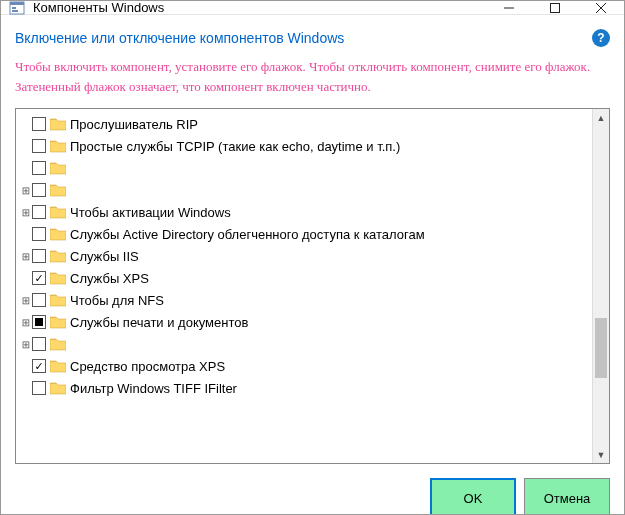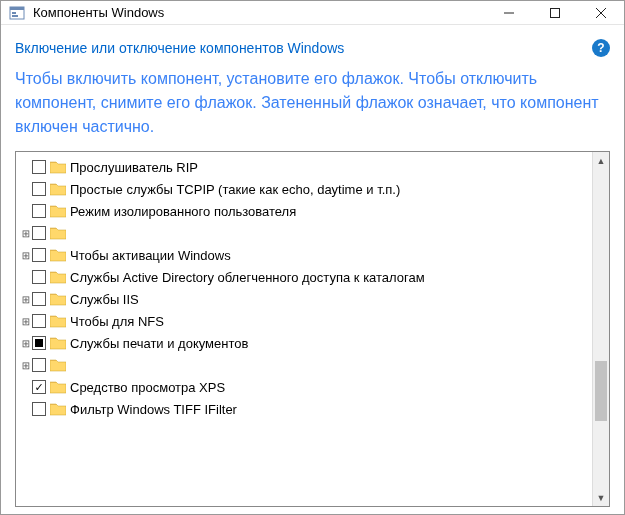--- a/index.html
+++ b/index.html
@@ -7,21 +7,21 @@
     margin: 0;
     font-family: "Segoe UI", Tahoma, sans-serif;
     font-size: 13px;
     background: #fff;
     width: 625px;
     height: 515px;
     overflow: hidden;
     border: 1px solid #999;
   }
   .titlebar {
-    height: 24px;
+    height: 14px;
     display: flex;
     align-items: center;
     padding-left: 8px;
     background: #fff;
     border-bottom: 1px solid #e5e5e5;
   }
   .titlebar .app-icon {
     width: 16px; height: 16px;
     margin-right: 8px;
     display: inline-block;
@@ -55,24 +55,25 @@
     border-radius: 50%;
     background: #1979ca;
     color: #fff;
     font-size: 12px;
     font-weight: bold;
     display: flex;
     align-items: center;
     justify-content: center;
   }
   .desc {
-    color: #3b82f6;
+    color: #ec4899;
     line-height: 1.5;
     padding-bottom: 12px;
-    font-size: 16px;
+    font-size: 13px;
+    font-family: Liberation Serif, serif;
   }
   .tree-box {
     border: 1px solid #888;
     height: 356px;
     background: #fff;
     display: flex;
   }
   .tree-scroll {
     flex: 1;
     overflow-y: hidden;
@@ -213,21 +214,20 @@
             </svg></span>
           <span class="item-label">Простые службы TCPIP (такие как echo, daytime и т.п.)</span>
         </div>
         <div class="tree-item">
           <span class="expander"></span>
           <span class="checkbox "></span>
           <span class="folder"><svg viewBox="0 0 16 14" width="16" height="14">
               <path d="M0 2 L6 2 L8 4 L16 4 L16 13 L0 13 Z" fill="#ffd86b" stroke="#c9a227" stroke-width="0.5"></path>
               <path d="M0 2 L6 2 L7 3 L0 3 Z" fill="#e6b84d"></path>
             </svg></span>
-          <span class="item-label">Режим изолированного пользователя</span>
         </div>
         <div class="tree-item">
           <span class="expander">⊞</span>
           <span class="checkbox "></span>
           <span class="folder"><svg viewBox="0 0 16 14" width="16" height="14">
               <path d="M0 2 L6 2 L8 4 L16 4 L16 13 L0 13 Z" fill="#ffd86b" stroke="#c9a227" stroke-width="0.5"></path>
               <path d="M0 2 L6 2 L7 3 L0 3 Z" fill="#e6b84d"></path>
             </svg></span>
         </div>
         <div class="tree-item">
@@ -249,20 +249,29 @@
           <span class="item-label">Службы Active Directory облегченного доступа к каталогам</span>
         </div>
         <div class="tree-item">
           <span class="expander">⊞</span>
           <span class="checkbox "></span>
           <span class="folder"><svg viewBox="0 0 16 14" width="16" height="14">
               <path d="M0 2 L6 2 L8 4 L16 4 L16 13 L0 13 Z" fill="#ffd86b" stroke="#c9a227" stroke-width="0.5"></path>
               <path d="M0 2 L6 2 L7 3 L0 3 Z" fill="#e6b84d"></path>
             </svg></span>
           <span class="item-label">Службы IIS</span>
+        </div>
+        <div class="tree-item">
+          <span class="expander"></span>
+          <span class="checkbox checked"></span>
+          <span class="folder"><svg viewBox="0 0 16 14" width="16" height="14">
+              <path d="M0 2 L6 2 L8 4 L16 4 L16 13 L0 13 Z" fill="#ffd86b" stroke="#c9a227" stroke-width="0.5"></path>
+              <path d="M0 2 L6 2 L7 3 L0 3 Z" fill="#e6b84d"></path>
+            </svg></span>
+          <span class="item-label">Службы XPS</span>
         </div>
         <div class="tree-item">
           <span class="expander">⊞</span>
           <span class="checkbox "></span>
           <span class="folder"><svg viewBox="0 0 16 14" width="16" height="14">
               <path d="M0 2 L6 2 L8 4 L16 4 L16 13 L0 13 Z" fill="#ffd86b" stroke="#c9a227" stroke-width="0.5"></path>
               <path d="M0 2 L6 2 L7 3 L0 3 Z" fill="#e6b84d"></path>
             </svg></span>
           <span class="item-label">Чтобы для NFS</span>
         </div>

